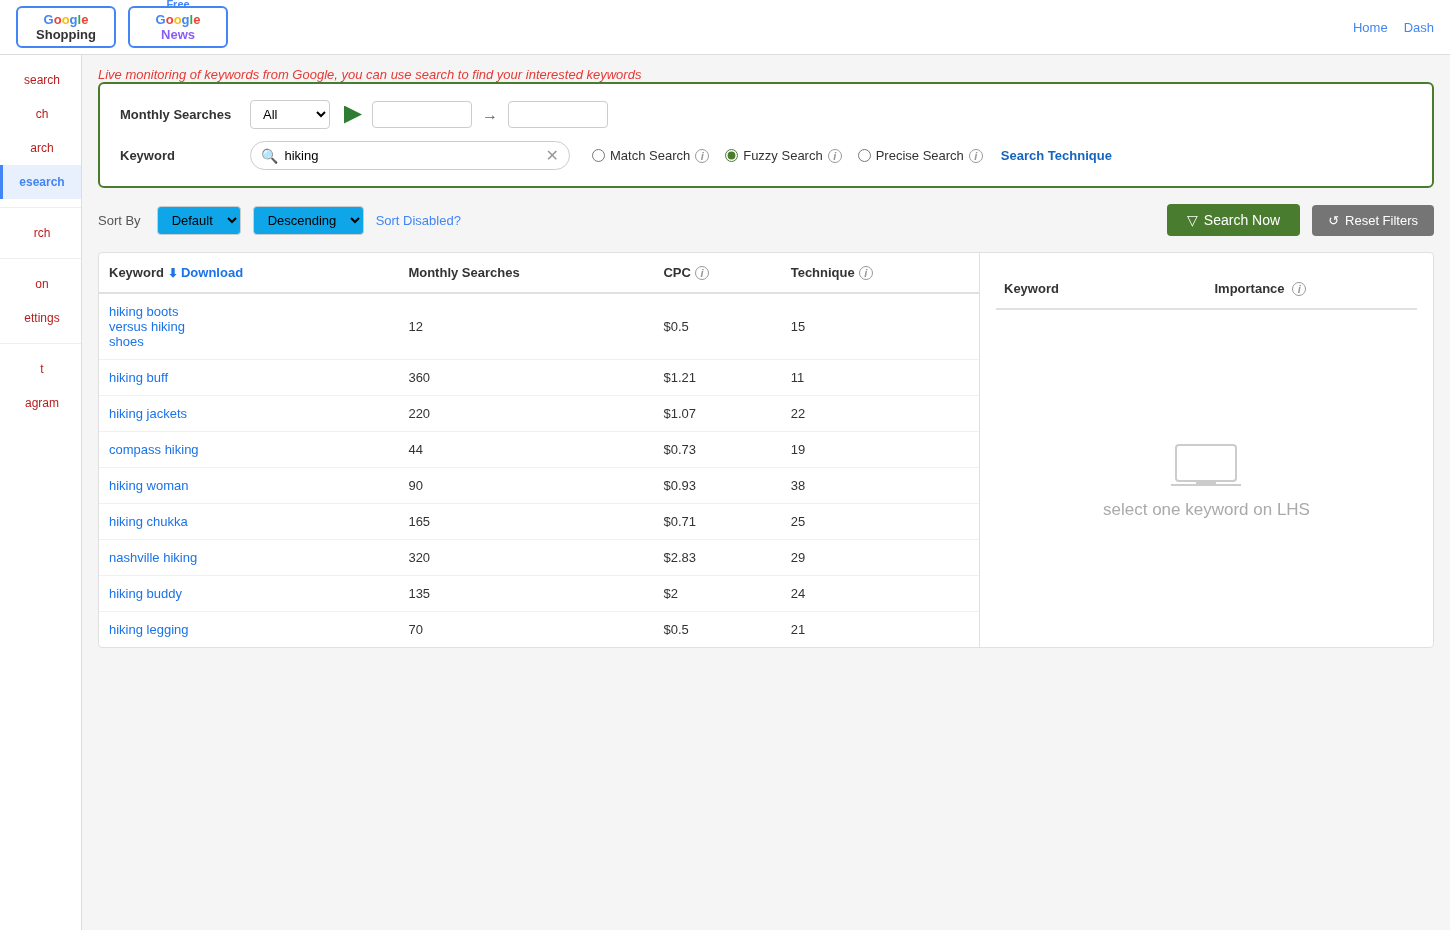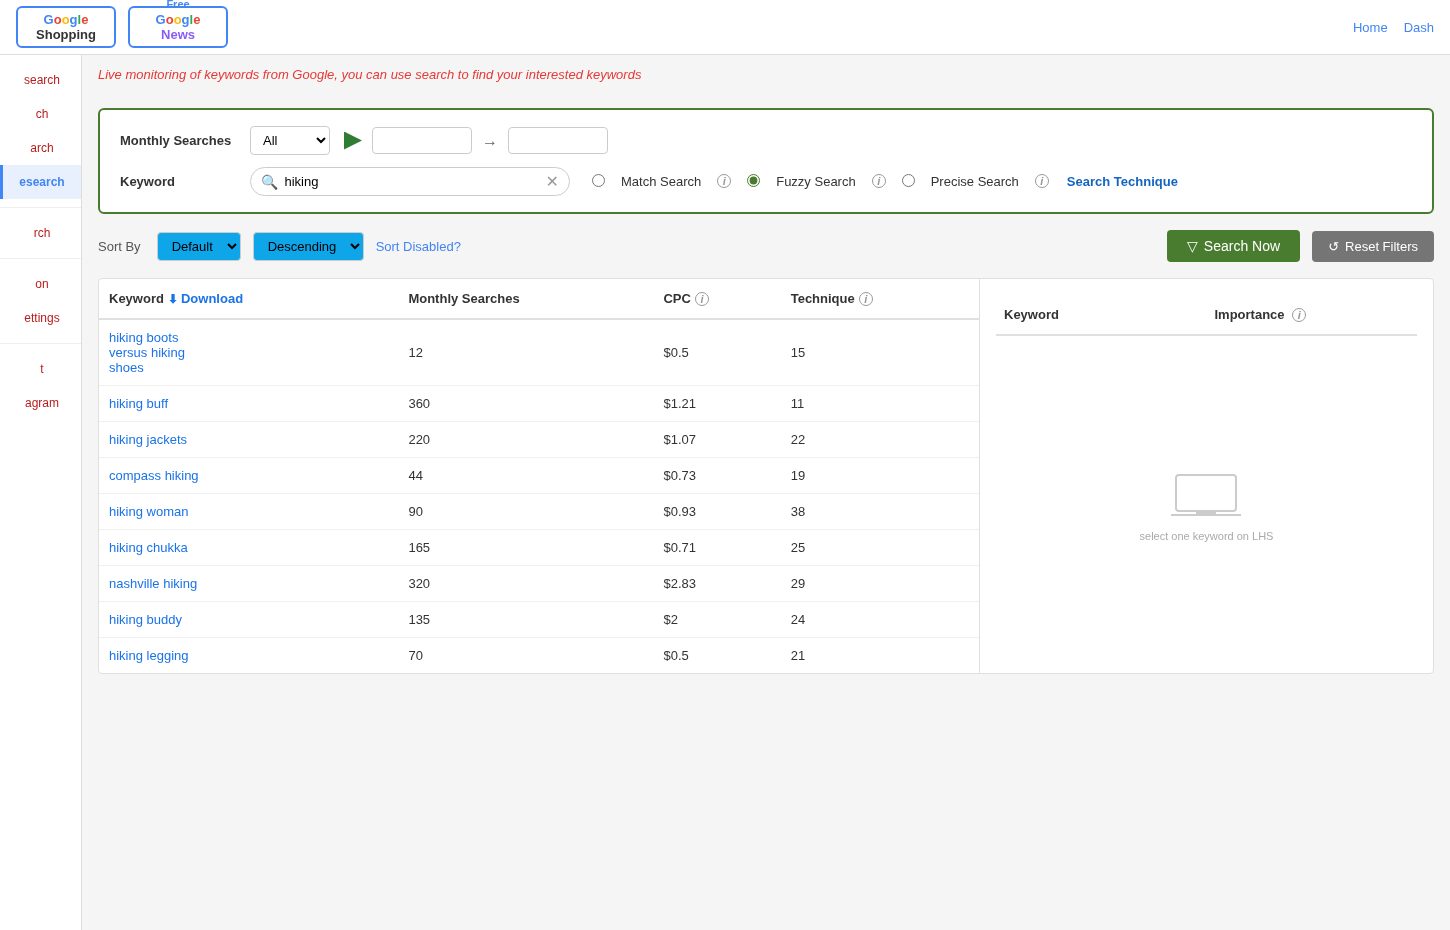--- a/index.html
+++ b/index.html
@@ -43,21 +43,21 @@
       border-left: 3px solid transparent; text-align: center;
     }
     .sidebar-item.active { background: #e8f0fe; border-left-color: #4285f4; color: #4285f4; font-weight: bold; }
     .sidebar-sep { height: 1px; background: #eee; margin: 8px 0; }
 
     
     .content { flex: 1; padding: 12px 16px; overflow-x: auto; }
 
     
     .alert-banner {
-      color: #e53935; font-size: 13px; margin-bottom: 26px; font-style: italic;
+      color: #e53935; font-size: 13px; margin-bottom: 0; font-style: italic;
     }
 
     
     .filter-box {
       border: 2px solid #4a7c2f; border-radius: 6px; background: #fff;
       padding: 16px 20px; margin-bottom: 16px;
     }
     .filter-row { display: flex; align-items: center; margin-bottom: 12px; gap: 10px; }
     .filter-row:last-child { margin-bottom: 0; }
     .filter-label { width: 120px; font-weight: bold; font-size: 13px; color: #333; }
@@ -76,21 +76,21 @@
       border-radius: 20px; padding: 4px 10px; background: #fff;
       min-width: 320px; gap: 6px;
     }
     .keyword-search-container input {
       border: none; outline: none; font-size: 13px; flex: 1; background: transparent;
     }
     .search-icon-inner { color: #999; font-size: 14px; }
     .clear-icon { color: #999; font-size: 16px; cursor: pointer; }
 
     .radio-group { display: flex; align-items: center; gap: 16px; margin-left: 12px; }
-    .radio-item { display: flex; align-items: flex-start; gap: 16px; font-size: 13px; cursor: pointer; }
+    .radio-item { display: flex; align-items: center; gap: 5px; font-size: 13px; cursor: pointer; }
     .radio-item input[type="radio"] { cursor: pointer; accent-color: #4a7c2f; }
     .info-icon { color: #999; font-size: 11px; border: 1px solid #999; border-radius: 50%;
       width: 14px; height: 14px; display: inline-flex; align-items: center; justify-content: center;
       font-style: italic; font-weight: bold; cursor: pointer; }
     .search-technique-link { color: #1565c0; font-weight: bold; font-size: 13px; cursor: pointer; margin-left: 8px; }
 
     
     .controls-row {
       display: flex; align-items: center; gap: 12px; margin-bottom: 16px;
     }
@@ -124,21 +124,21 @@
     th .th-info { display: flex; align-items: center; gap: 4px; }
     td { padding: 10px 10px; font-size: 13px; color: #333; border-bottom: 1px solid #f0f0f0; }
     tr:last-child td { border-bottom: none; }
 
     .keyword-link { color: #1a73e8; text-decoration: none; cursor: pointer; }
 
     .download-link { color: #1a73e8; text-decoration: none; font-size: 13px; display: flex; align-items: center; gap: 3px; cursor: pointer; }
     .download-arrow { font-size: 12px; }
 
     .right-panel-placeholder { text-align: center; color: #bbb; margin-top: auto; margin-bottom: auto; }
-    .right-panel-text { font-size: 11px; color: #aaa; }
+    .right-panel-text { font-size: 17px; color: #aaa; }
     .right-th { flex: 1; font-size: 13px; font-weight: bold; padding: 12px 8px; color: #333; text-align: left; }
   </style>
 </head>
 <body>
 
 <div class="app-container">
 
   <div class="top-nav">
     <div class="nav-tab shopping-tab">
       <div class="nav-tab-label">

